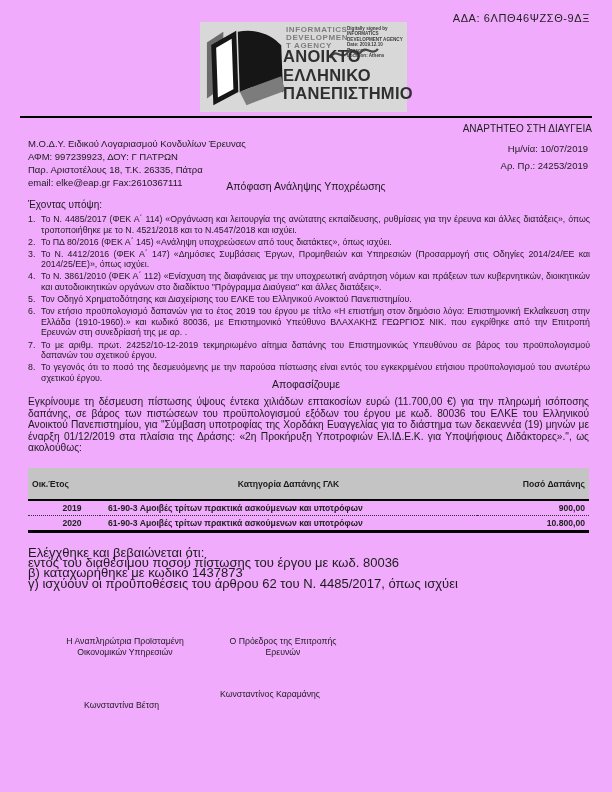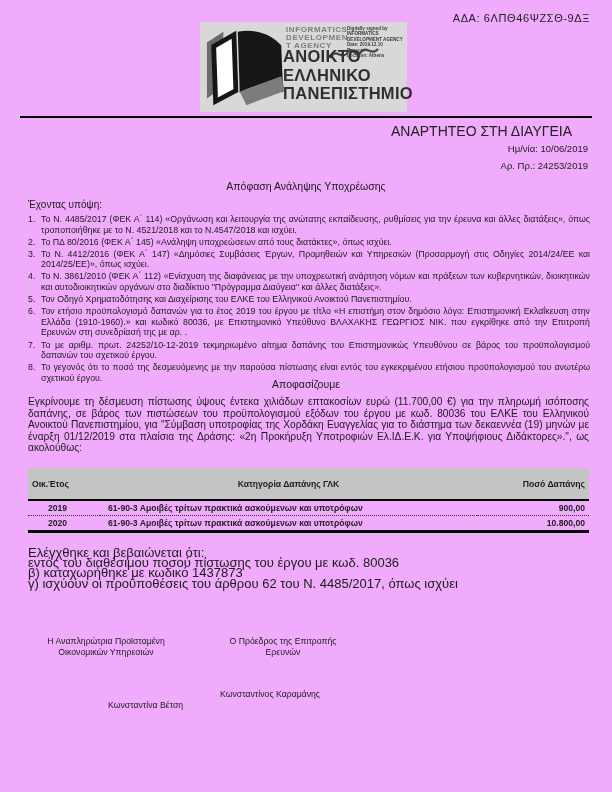--- a/index.html
+++ b/index.html
@@ -13,54 +13,54 @@
   .logo-box{left:200px;top:22px;width:207px;height:90px;background:#d8d8d8;}
   .book-icon{position:absolute;left:4px;top:5px;width:84px;height:82px;}
   .agency{position:absolute;left:86px;top:4px;font-size:8px;line-height:8px;
           font-weight:bold;color:#7d7d7d;letter-spacing:.6px;white-space:nowrap;}
   .stamp{position:absolute;left:147px;top:4px;width:58px;font-size:4.6px;line-height:5.4px;
          font-weight:bold;color:#3c3c3c;}
   .scribble{position:absolute;left:128px;top:20px;width:52px;height:22px;}
   .uni{position:absolute;left:83px;top:25px;font-size:16.5px;line-height:18.5px;
        font-weight:bold;color:#2f2f2f;letter-spacing:.3px;white-space:nowrap;}
   .top-rule{left:20px;top:116px;width:572px;height:2px;background:#000;}
-  .publish{top:123px;right:40px;font-size:14px;color:#222;}
+  .publish{top:123px;right:20px;font-size:10px;color:#222;}
   .sender{left:28px;top:137px;font-size:9.5px;line-height:13px;}
   .meta-date{top:143px;right:24px;font-size:9.5px;}
   .meta-prot{top:160px;right:24px;font-size:9.5px;}
   .doc-title{left:0;right:0;top:180px;text-align:center;font-size:10.5px;}
   .preamble{left:28px;top:199px;font-size:10px;}
   
   .clist{left:28px;top:214px;width:562px;font-size:8.8px;line-height:10.6px;}
   .citem{display:flex;margin-bottom:1.5px;}
   .cnum{width:13px;flex:0 0 13px;}
   .ctxt{flex:1;text-align:justify;}
   .decide-heading{left:0;right:0;top:378px;text-align:center;font-size:10.5px;}
   .decision-para{left:28px;top:396px;width:561px;font-size:10.2px;line-height:11.6px;text-align:justify;}
   
   .dtable{left:28px;top:468px;width:561px;font-size:8.6px;border-collapse:collapse;}
   .dtable th{background:#c4c4c4;font-weight:bold;height:17px;padding:7px 4px;
              border-bottom:2.5px solid #000;}
   .dtable td{height:14px;padding:0 4px;}
   .th-year{text-align:left;width:64px;}
   .th-cat{text-align:center;}
   .th-amt{text-align:right;width:104px;}
-  .td-year{text-align:left;padding-left:20px !important;}
+  .td-year{text-align:center;padding-left:20px !important;}
   .td-cat{text-align:left;padding-left:8px !important;}
   .td-amt{text-align:right;font-weight:bold;}
   .row-sep td{border-bottom:1.5px dotted #333;}
   .row-last td{border-bottom:3px solid #000;}
   .dtable td{font-weight:bold;color:#222;}
   
   .verify{left:28px;top:548px;font-size:13px;line-height:10.2px;}
   
-  .sig-title-left{left:36px;top:636px;width:140px;text-align:center;font-size:8.7px;line-height:10.6px;}
+  .sig-title-left{left:55px;top:636px;width:140px;text-align:center;font-size:8.7px;line-height:10.6px;}
   .sig-title-right{left:208px;top:636px;width:150px;text-align:center;font-size:8.7px;line-height:10.6px;}
   .sig-name-right{left:220px;top:689px;font-size:8.7px;}
-  .sig-name-left{left:84px;top:700px;font-size:8.7px;margin-left:24px;}
+  .sig-name-left{left:84px;top:700px;font-size:8.7px;}
 </style>
 </head>
 <body>
 
 <div class="page">
 
   <div class="abs ada">ΑΔΑ: 6ΛΠΘ46ΨΖΣΘ-9ΔΞ</div>
 
   <div class="abs logo-box">
     <svg class="book-icon" viewBox="0 0 85 85" aria-hidden="true">
@@ -89,22 +89,28 @@
       <div>ΑΝΟΙΚΤΟ</div>
       <div>ΕΛΛΗΝΙΚΟ</div>
       <div>ΠΑΝΕΠΙΣΤΗΜΙΟ</div>
     </div>
   </div>
 
   <div class="abs top-rule"></div>
 
   <div class="abs publish">ΑΝΑΡΤΗΤΕΟ ΣΤΗ ΔΙΑΥΓΕΙΑ</div>
 
+  <div class="abs sender">
+    <div>Μ.Ο.Δ.Υ. Ειδικού Λογαριασμού Κονδυλίων Έρευνας</div>
+    <div>ΑΦΜ: 997239923, ΔΟΥ: Γ ΠΑΤΡΩΝ</div>
+    <div>Παρ. Αριστοτέλους 18, Τ.Κ. 26335, Πάτρα</div>
+    <div>email: elke@eap.gr Fax:2610367111</div>
+  </div>
 
-  <div class="abs meta-date">Ημ/νία: 10/06/2019</div>
+  <div class="abs meta-date">Ημ/νία: 10/07/2019</div>
   <div class="abs meta-prot">Αρ. Πρ.: 24253/2019</div>
 
   <div class="abs doc-title">Απόφαση Ανάληψης Υποχρέωσης</div>
 
   <div class="abs preamble">Έχοντας υπόψη:</div>
 
   <div class="abs clist">
     <div class="citem">
       <span class="cnum">1.</span>
       <span class="ctxt">Το Ν. 4485/2017 (ΦΕΚ Α΄ 114) «Οργάνωση και λειτουργία της ανώτατης εκπαίδευσης, ρυθμίσεις για την έρευνα και άλλες διατάξεις», όπως τροποποιήθηκε με το Ν. 4521/2018 και το Ν.4547/2018 και ισχύει.</span>

